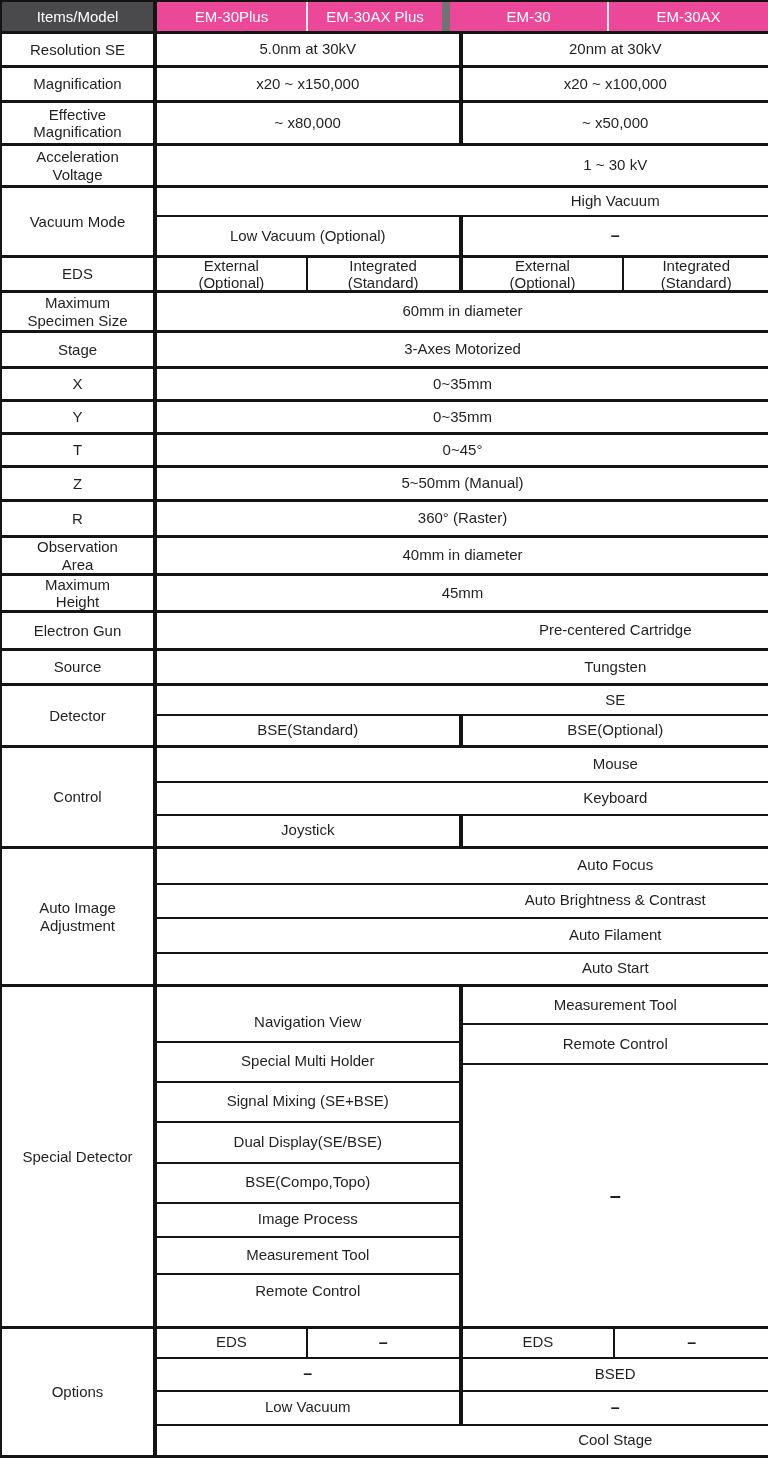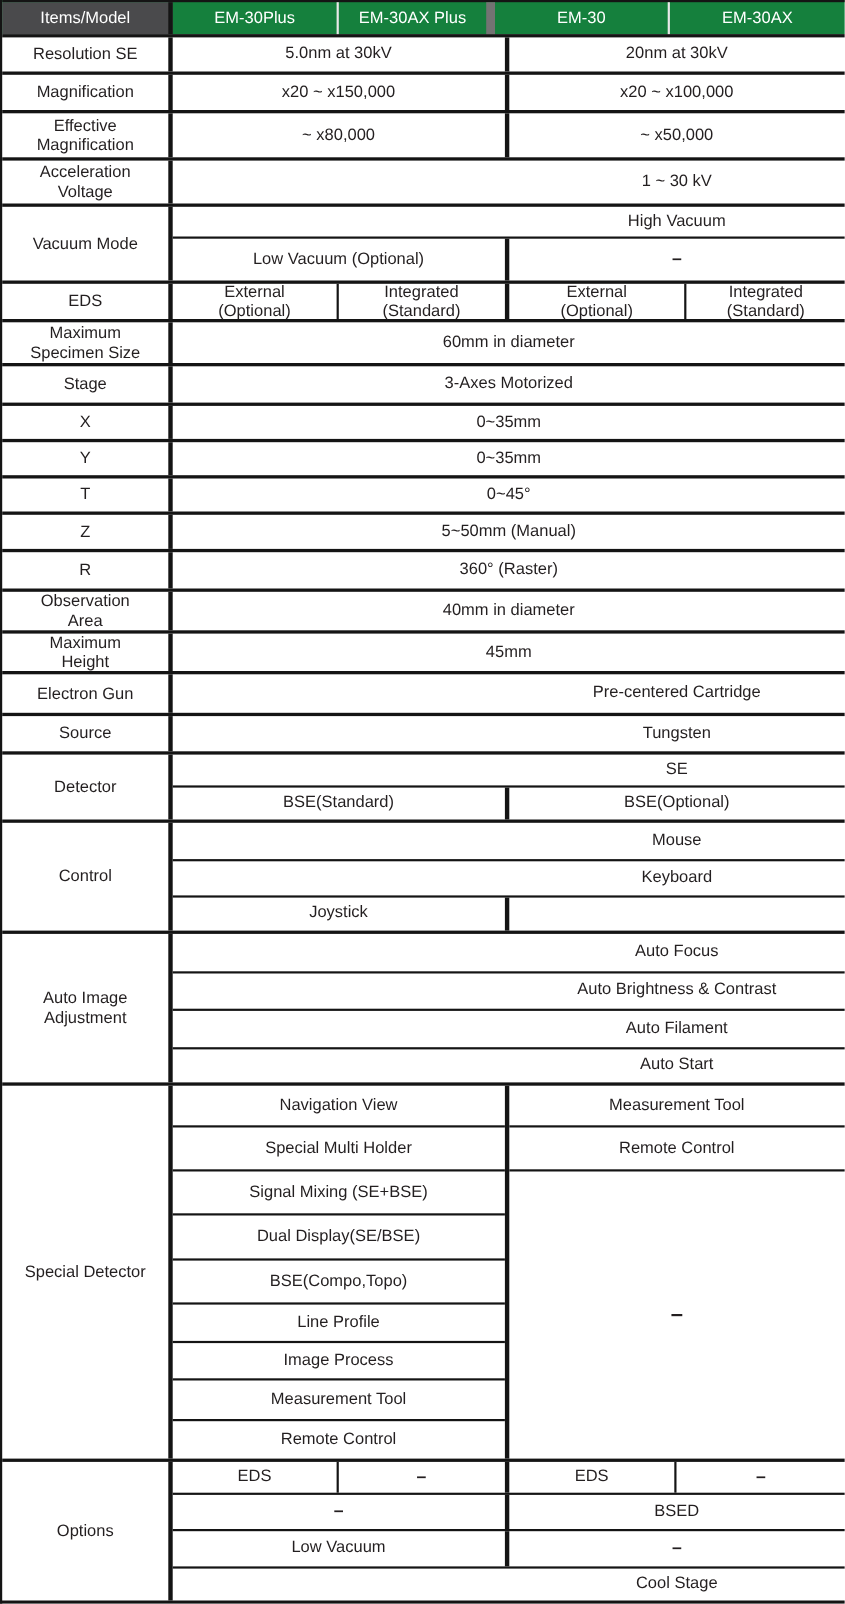--- a/index.html
+++ b/index.html
@@ -14,21 +14,21 @@
     height: 1458px;
     border-left: 2px solid #141414;
     border-bottom: 3px solid #141414;
     background: #fff;
   }
   
   .hdr {
     display: flex;
     height: 31px;
     border-top: 2px solid #141414;
-    background: #15803d;
+    background: #ec4899;
     color: #ffffff;
     font-size: 15px;
   }
   .hcell { display: flex; align-items: center; justify-content: center; }
   .h-items { width: 155px; background: #4a4a4c; border-right: 4px solid #141414; }
   .h-m1 { width: 151px; border-right: 2px solid #e8e8e8; }
   .h-m2 { width: 142px; border-right: 8px solid #737373; }
   .h-m3 { width: 159px; border-right: 2px solid #e8e8e8; }
   .h-m4 { flex: 1; }
   
@@ -305,21 +305,20 @@
 
   <div class="sect" style="height:342px">
     <div class="lab">Special Detector</div>
     <div class="bdy sf">
       <div class="sf-col-l">
         <div class="cell" style="height:36px">Navigation View</div>
         <div class="cell" style="height:40px">Special Multi Holder</div>
         <div class="cell" style="height:40px">Signal Mixing (SE+BSE)</div>
         <div class="cell" style="height:41px">Dual Display(SE/BSE)</div>
         <div class="cell" style="height:40px">BSE(Compo,Topo)</div>
-        <div class="cell" style="height:35px">Line Profile</div>
         <div class="cell" style="height:34px">Image Process</div>
         <div class="cell" style="height:37px">Measurement Tool</div>
         <div class="cell" style="height:36px">Remote Control</div>
       </div>
       <div class="sf-col-r">
         <div class="cell" style="height:36px">Measurement Tool</div>
         <div class="cell" style="height:40px">Remote Control</div>
         <div class="cell grow dash-big">–</div>
       </div>
     </div>

